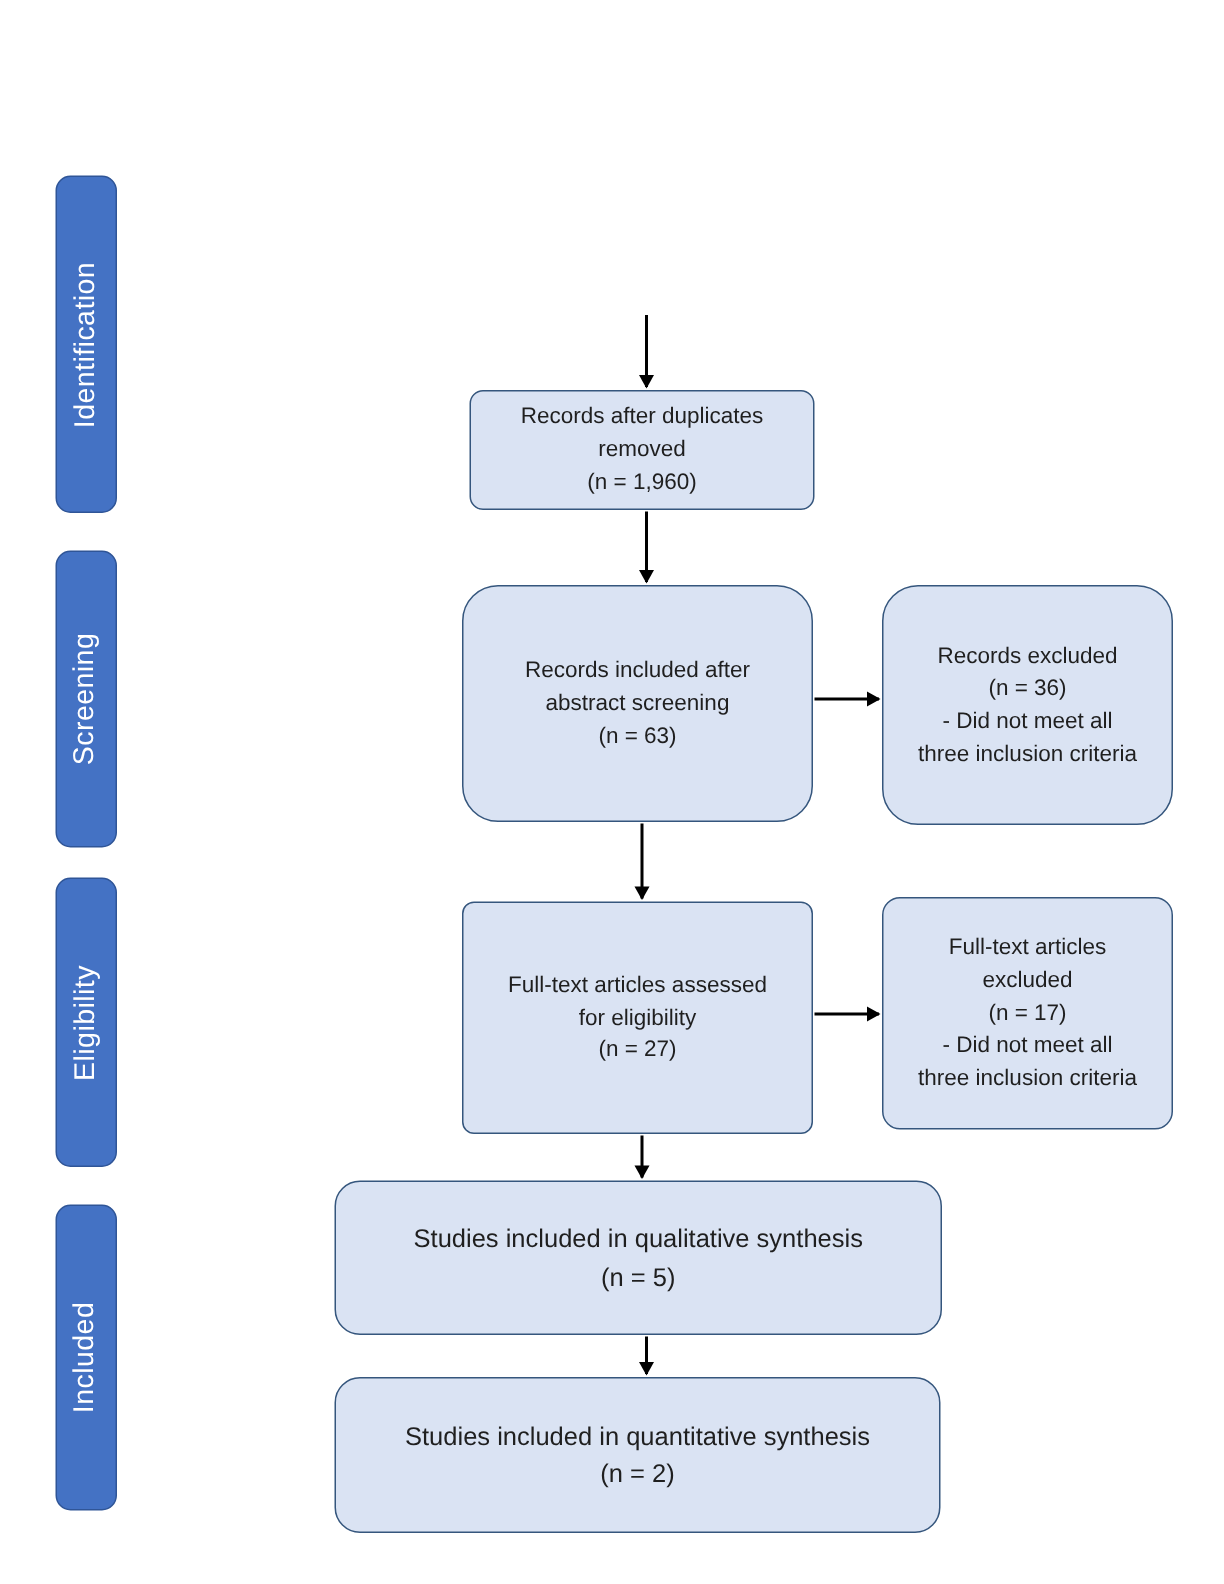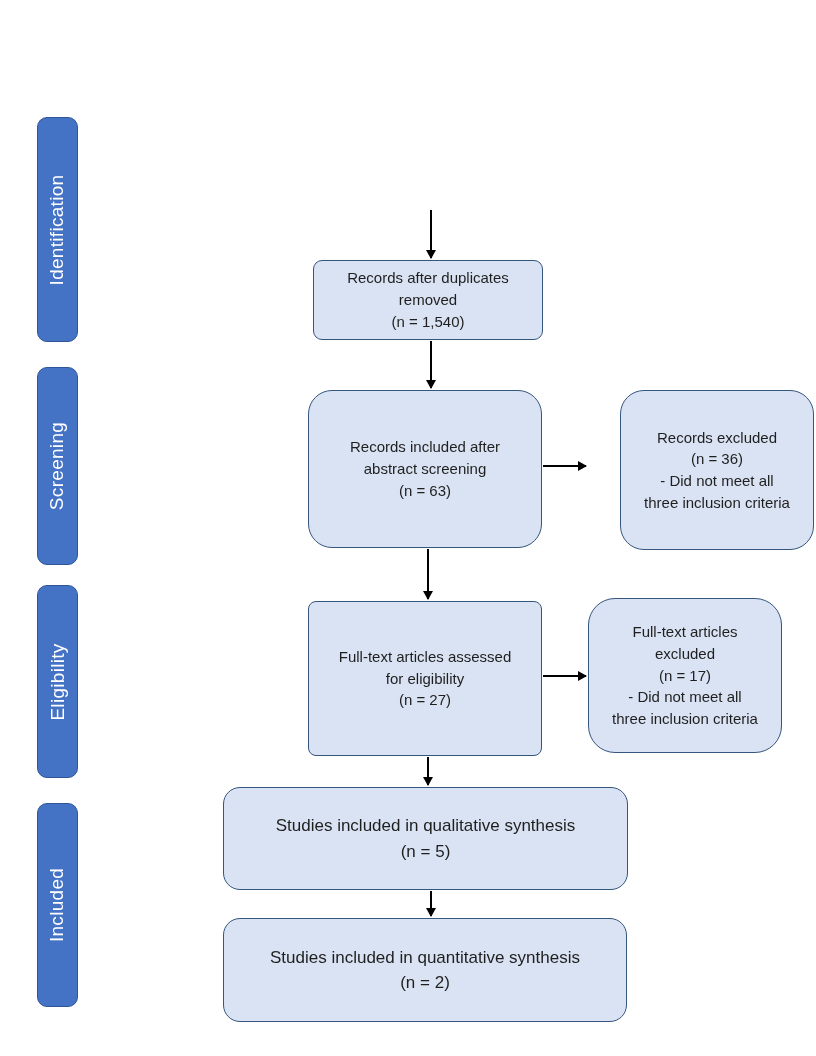--- a/index.html
+++ b/index.html
@@ -104,43 +104,43 @@
     <span>Eligibility</span>
   </div>
   <div class="stage" style="top:803px; height:204px;">
     <span>Included</span>
   </div>
 
 
   <div class="node" style="left:313px; top:260px; width:230px; height:80px; border-radius:9px;">
     <div class="node-text">Records after duplicates
 removed
-(n = 1,540)</div>
+(n = 1,960)</div>
   </div>
 
   <div class="node" style="left:308px; top:390px; width:234px; height:158px; border-radius:24px;">
     <div class="node-text">Records included after
 abstract screening
 (n = 63)</div>
   </div>
 
-  <div class="node" style="left:620px; top:390px; width:194px; height:160px; border-radius:24px;">
+  <div class="node" style="left:588px; top:390px; width:194px; height:160px; border-radius:24px;">
     <div class="node-text">Records excluded
 (n = 36)
 - Did not meet all
 three inclusion criteria</div>
   </div>
 
   <div class="node" style="left:308px; top:601px; width:234px; height:155px; border-radius:8px;">
     <div class="node-text">Full-text articles assessed
 for eligibility
 (n = 27)</div>
   </div>
 
-  <div class="node" style="left:588px; top:598px; width:194px; height:155px; border-radius:27px;">
+  <div class="node" style="left:588px; top:598px; width:194px; height:155px; border-radius:12px;">
     <div class="node-text">Full-text articles
 excluded
 (n = 17)
 - Did not meet all
 three inclusion criteria</div>
   </div>
 
   <div class="node big-text" style="left:223px; top:787px; width:405px; height:103px; border-radius:17px;">
     <div class="node-text">Studies included in qualitative  synthesis
 (n = 5)</div>

